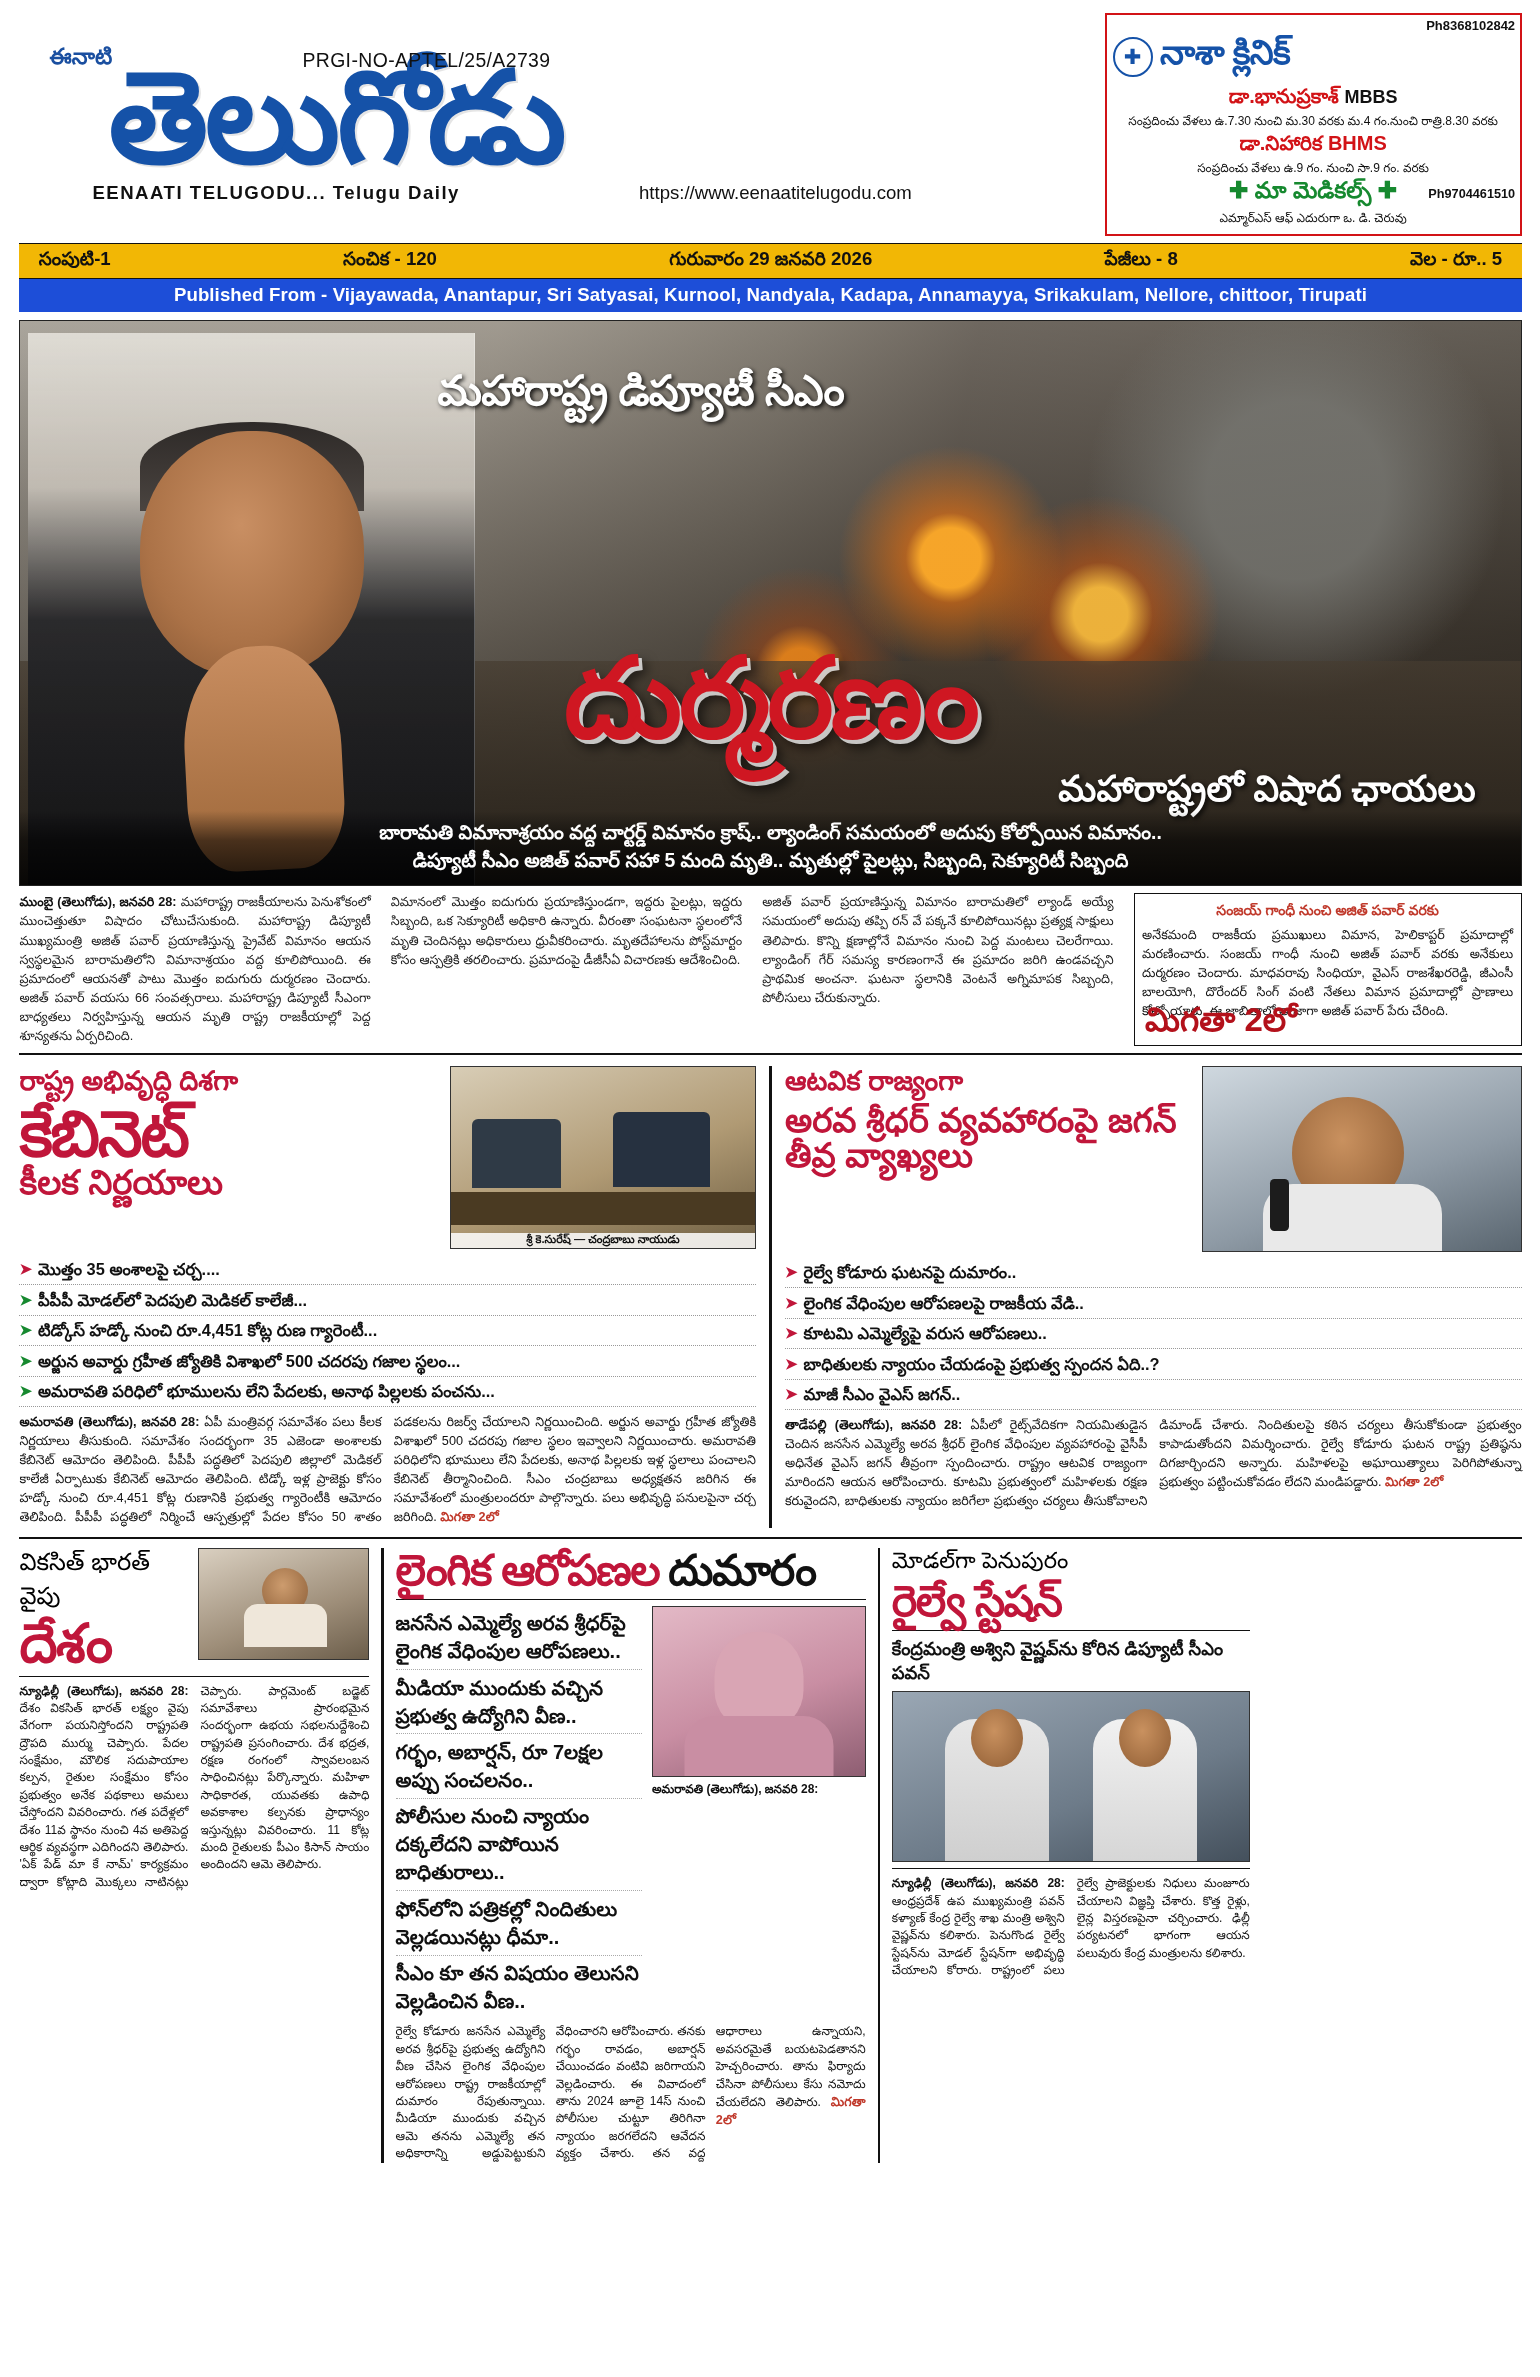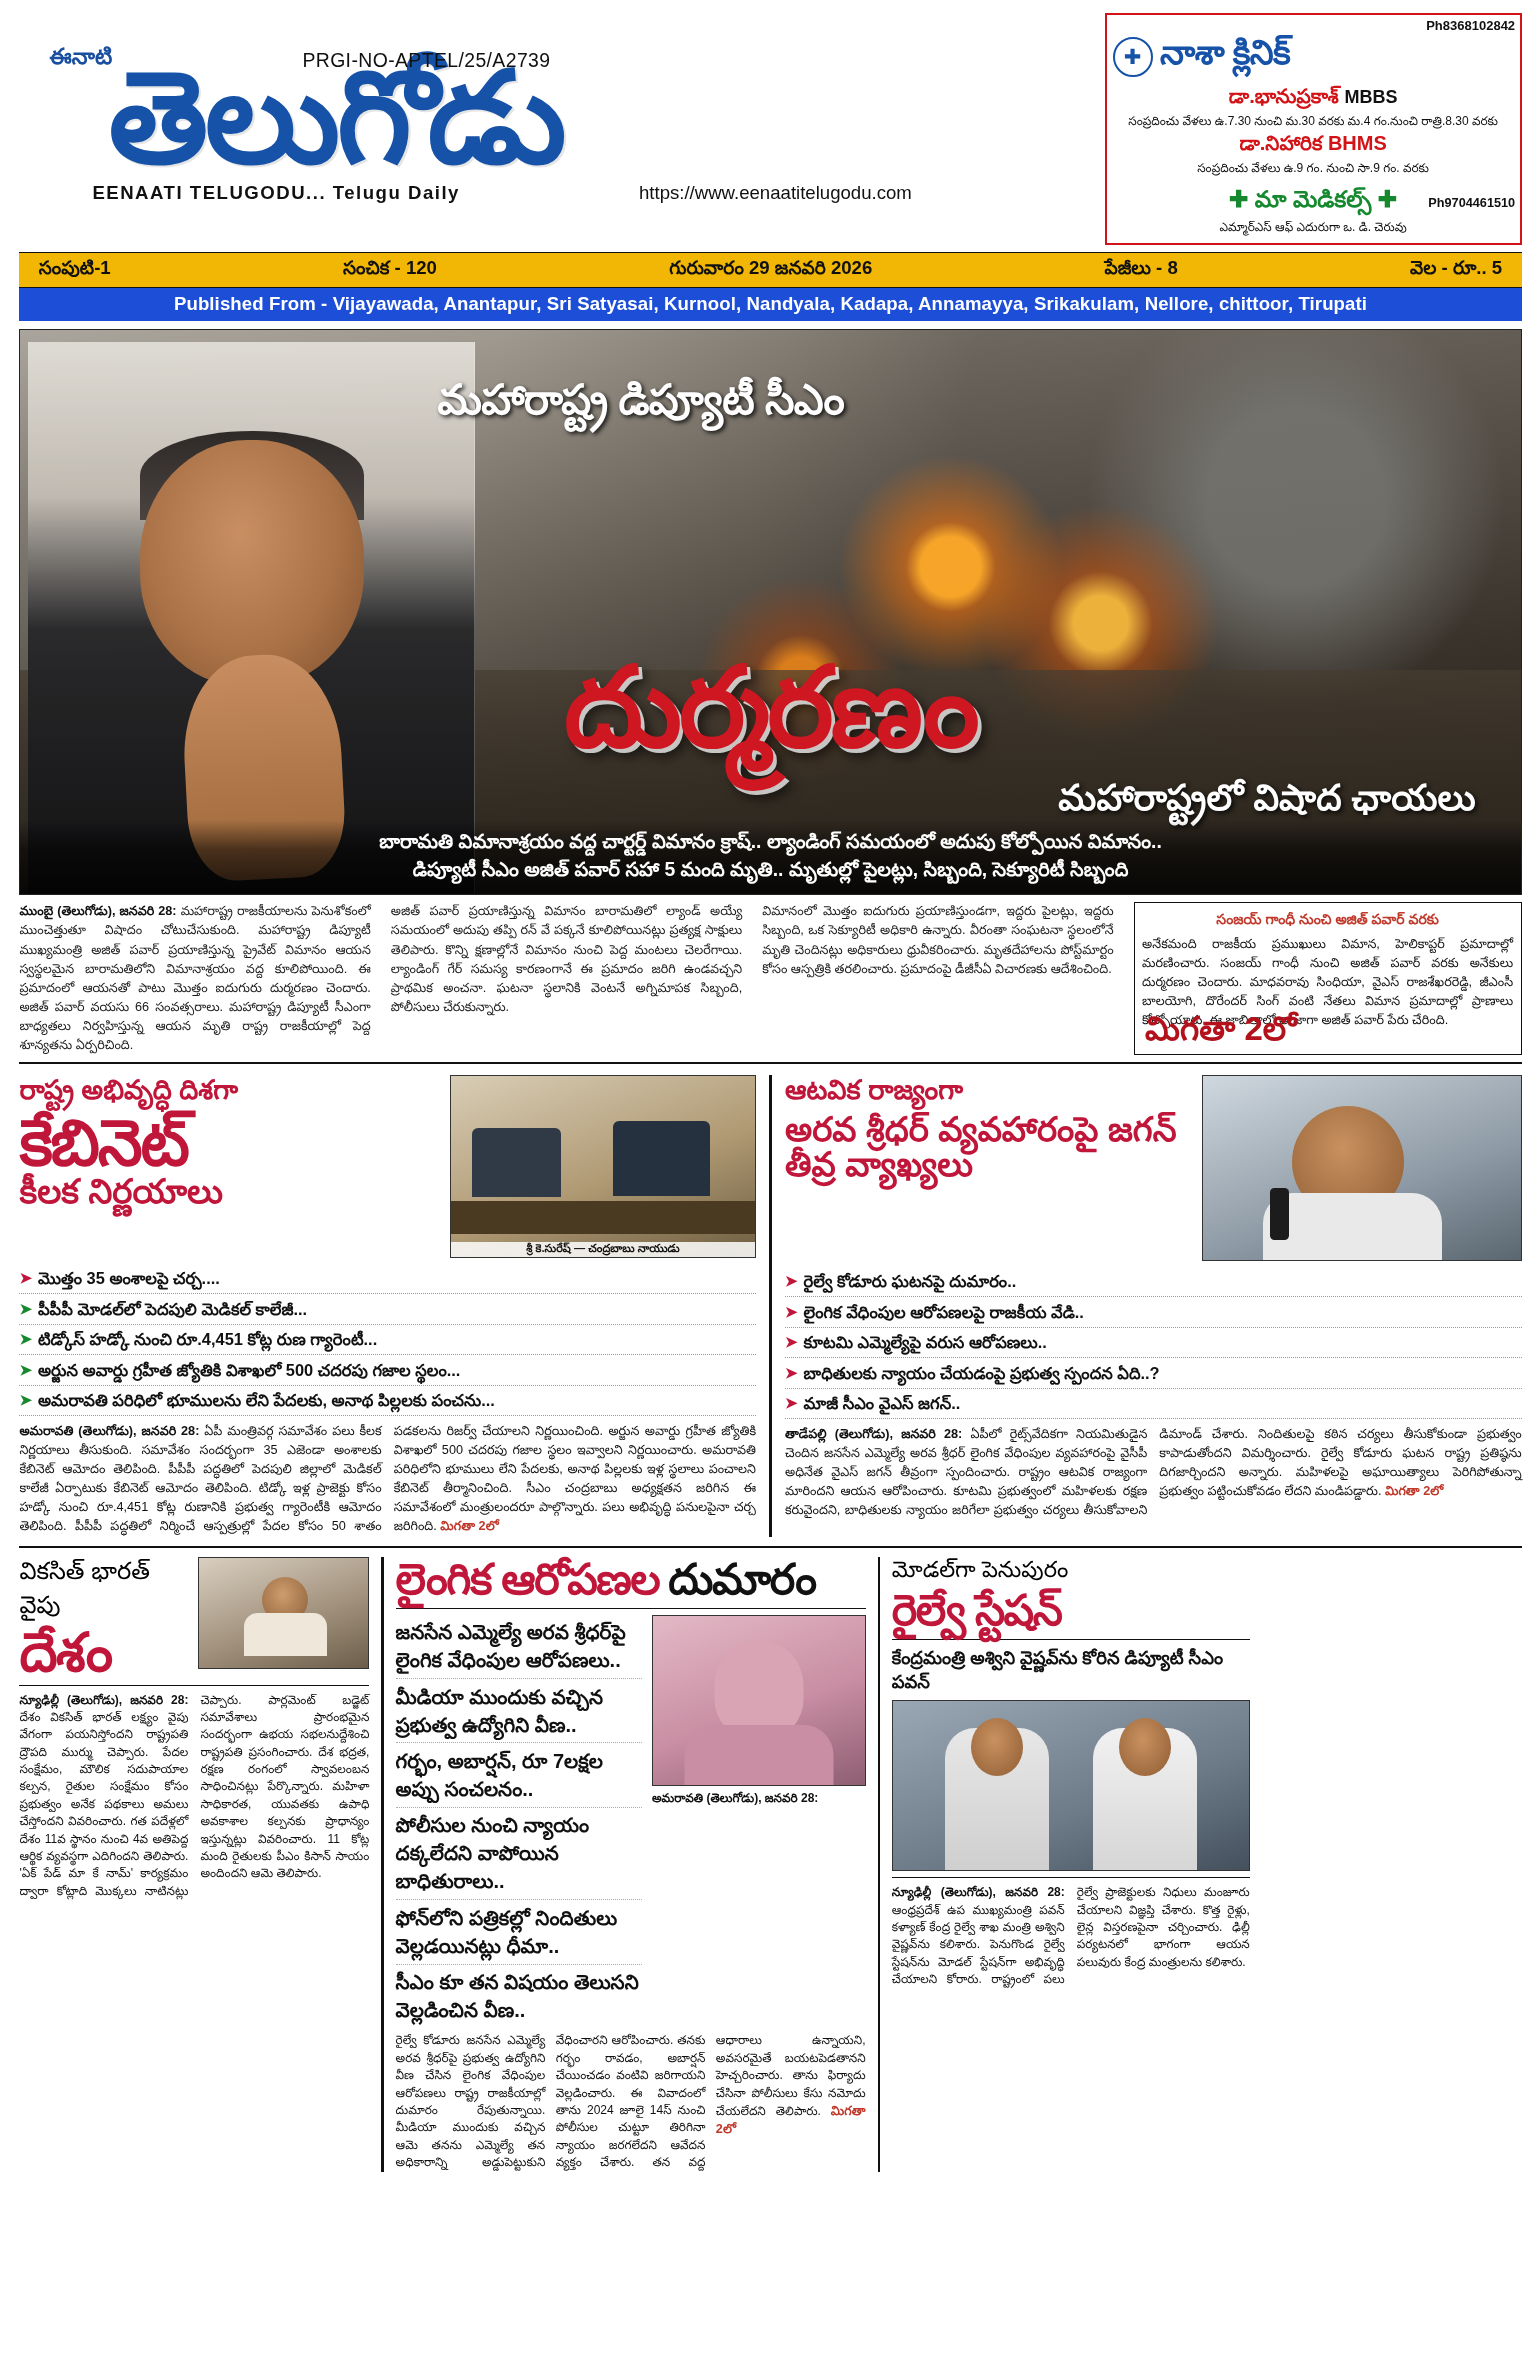--- a/index.html
+++ b/index.html
@@ -30,21 +30,21 @@
   
   .ad-box { width:417px; border:2.2px solid #d21317; background:#fff; position:relative; padding:4.5px 6px 6px; }
   .ad-ph1 { position:absolute; right:4.5px; top:3px; font-size:13px; font-weight:bold; color:#111; }
   .ad-row1 { display:flex; align-items:center; gap:7.5px; margin-top:13.4px; }
   .ad-logo { width:40px; height:40px; border-radius:50%; border:2.2px solid #1552a8; display:flex; align-items:center; justify-content:center; color:#1552a8; font-size:21px; }
   .ad-clinic { font-size:34px; font-weight:bold; color:#1552a8; letter-spacing:-0.7px; }
   .ad-doc { font-size:20px; font-weight:bold; color:#d21317; text-align:center; margin-top:4.5px; }
   .ad-doc .deg { color:#111; font-size:18px; }
   .ad-small { font-size:12px; text-align:center; color:#111; line-height:1.35; }
   .ad-doc2 { font-size:20px; font-weight:bold; color:#d21317; text-align:center; margin-top:3px; }
-  .ad-green { font-size:23px; font-weight:bold; color:#16892f; text-align:center; margin-top:10px; }
+  .ad-green { font-size:23px; font-weight:bold; color:#16892f; text-align:center; margin-top:1px; }
   .ad-ph2 { position:absolute; right:4.5px; bottom:33px; font-size:12.7px; font-weight:bold; }
   .ad-foot { font-size:12px; text-align:center; color:#111; margin-top:1.5px; }
 
   
   .yellowbar {
     background:#f2b705; border-top:1.5px solid #111; border-bottom:1.5px solid #111;
     display:flex; align-items:center; justify-content:space-between;
     padding:3.7px 19.4px; font-size:18.6px; font-weight:bold; color:#111; margin-top:7.5px;
   }
   .greenbar {
@@ -200,22 +200,22 @@
       <div>బారామతి విమానాశ్రయం వద్ద చార్టర్డ్ విమానం క్రాష్..  ల్యాండింగ్ సమయంలో అదుపు కోల్పోయిన విమానం..</div>
       <div>డిప్యూటీ సీఎం అజిత్ పవార్ సహా 5 మంది మృతి..  మృతుల్లో పైలట్లు, సిబ్బంది, సెక్యూరిటీ సిబ్బంది</div>
     </div>
   </div>
 
   <div class="lead-body">
     <div class="lead-col">
       <span class="dateline">ముంబై (తెలుగోడు), జనవరి 28:</span>
       <span>మహారాష్ట్ర రాజకీయాలను పెనుశోకంలో ముంచెత్తుతూ విషాదం చోటుచేసుకుంది. మహారాష్ట్ర డిప్యూటీ ముఖ్యమంత్రి అజిత్ పవార్ ప్రయాణిస్తున్న ప్రైవేట్ విమానం ఆయన స్వస్థలమైన బారామతిలోని విమానాశ్రయం వద్ద కూలిపోయింది. ఈ ప్రమాదంలో ఆయనతో పాటు మొత్తం ఐదుగురు దుర్మరణం చెందారు. అజిత్ పవార్ వయసు 66 సంవత్సరాలు. మహారాష్ట్ర డిప్యూటీ సీఎంగా బాధ్యతలు నిర్వహిస్తున్న ఆయన మృతి రాష్ట్ర రాజకీయాల్లో పెద్ద శూన్యతను ఏర్పరిచింది.</span>
     </div>
+    <div class="lead-col">విమానంలో మొత్తం ఐదుగురు ప్రయాణిస్తుండగా, ఇద్దరు పైలట్లు, ఇద్దరు సిబ్బంది, ఒక సెక్యూరిటీ అధికారి ఉన్నారు. వీరంతా సంఘటనా స్థలంలోనే మృతి చెందినట్లు అధికారులు ధ్రువీకరించారు. మృతదేహాలను పోస్ట్‌మార్టం కోసం ఆస్పత్రికి తరలించారు. ప్రమాదంపై డీజీసీఏ విచారణకు ఆదేశించింది.</div>
     <div class="lead-col">అజిత్ పవార్ ప్రయాణిస్తున్న విమానం బారామతిలో ల్యాండ్ అయ్యే సమయంలో అదుపు తప్పి రన్ వే పక్కనే కూలిపోయినట్లు ప్రత్యక్ష సాక్షులు తెలిపారు. కొన్ని క్షణాల్లోనే విమానం నుంచి పెద్ద మంటలు చెలరేగాయి. ల్యాండింగ్ గేర్ సమస్య కారణంగానే ఈ ప్రమాదం జరిగి ఉండవచ్చని ప్రాథమిక అంచనా. ఘటనా స్థలానికి వెంటనే అగ్నిమాపక సిబ్బంది, పోలీసులు చేరుకున్నారు.</div>
-    <div class="lead-col">విమానంలో మొత్తం ఐదుగురు ప్రయాణిస్తుండగా, ఇద్దరు పైలట్లు, ఇద్దరు సిబ్బంది, ఒక సెక్యూరిటీ అధికారి ఉన్నారు. వీరంతా సంఘటనా స్థలంలోనే మృతి చెందినట్లు అధికారులు ధ్రువీకరించారు. మృతదేహాలను పోస్ట్‌మార్టం కోసం ఆస్పత్రికి తరలించారు. ప్రమాదంపై డీజీసీఏ విచారణకు ఆదేశించింది.</div>
     <div class="box-right">
       <div class="bhead">సంజయ్ గాంధీ నుంచి అజిత్ పవార్ వరకు</div>
       <div>అనేకమంది రాజకీయ ప్రముఖులు విమాన, హెలికాప్టర్ ప్రమాదాల్లో మరణించారు. సంజయ్ గాంధీ నుంచి అజిత్ పవార్ వరకు అనేకులు దుర్మరణం చెందారు. మాధవరావు సింధియా, వైఎస్ రాజశేఖరరెడ్డి, జీఎంసీ బాలయోగి, దొరేందర్ సింగ్ వంటి నేతలు విమాన ప్రమాదాల్లో ప్రాణాలు కోల్పోయారు. ఈ జాబితాలో తాజాగా అజిత్ పవార్ పేరు చేరింది.</div>
       <div style="position:absolute; left:10.4px; bottom:7.5px;">
         <span class="jump-big">మిగతా 2లో</span>
       </div>
     </div>
   </div>
 
   <div class="tier2">

